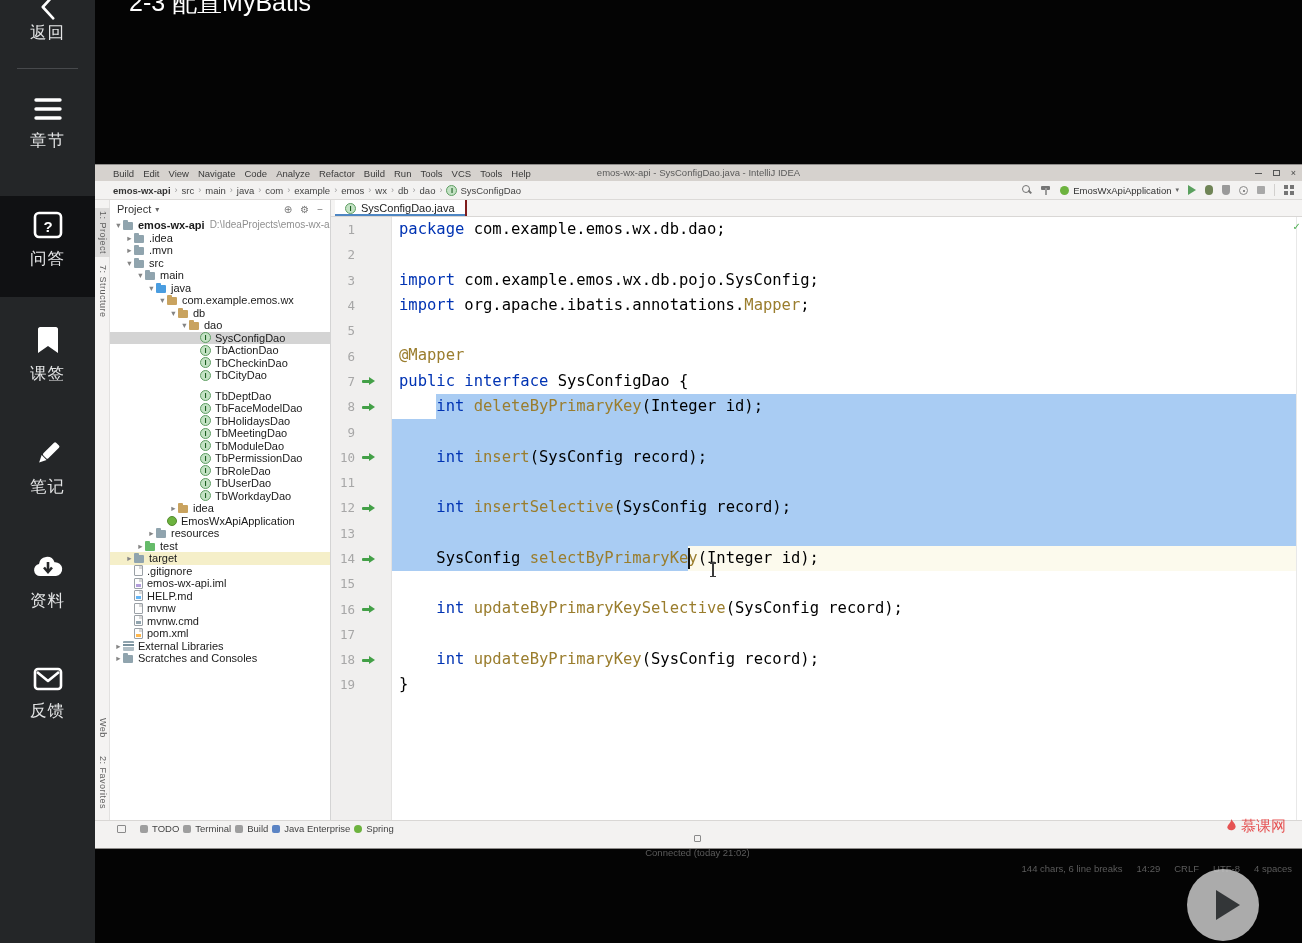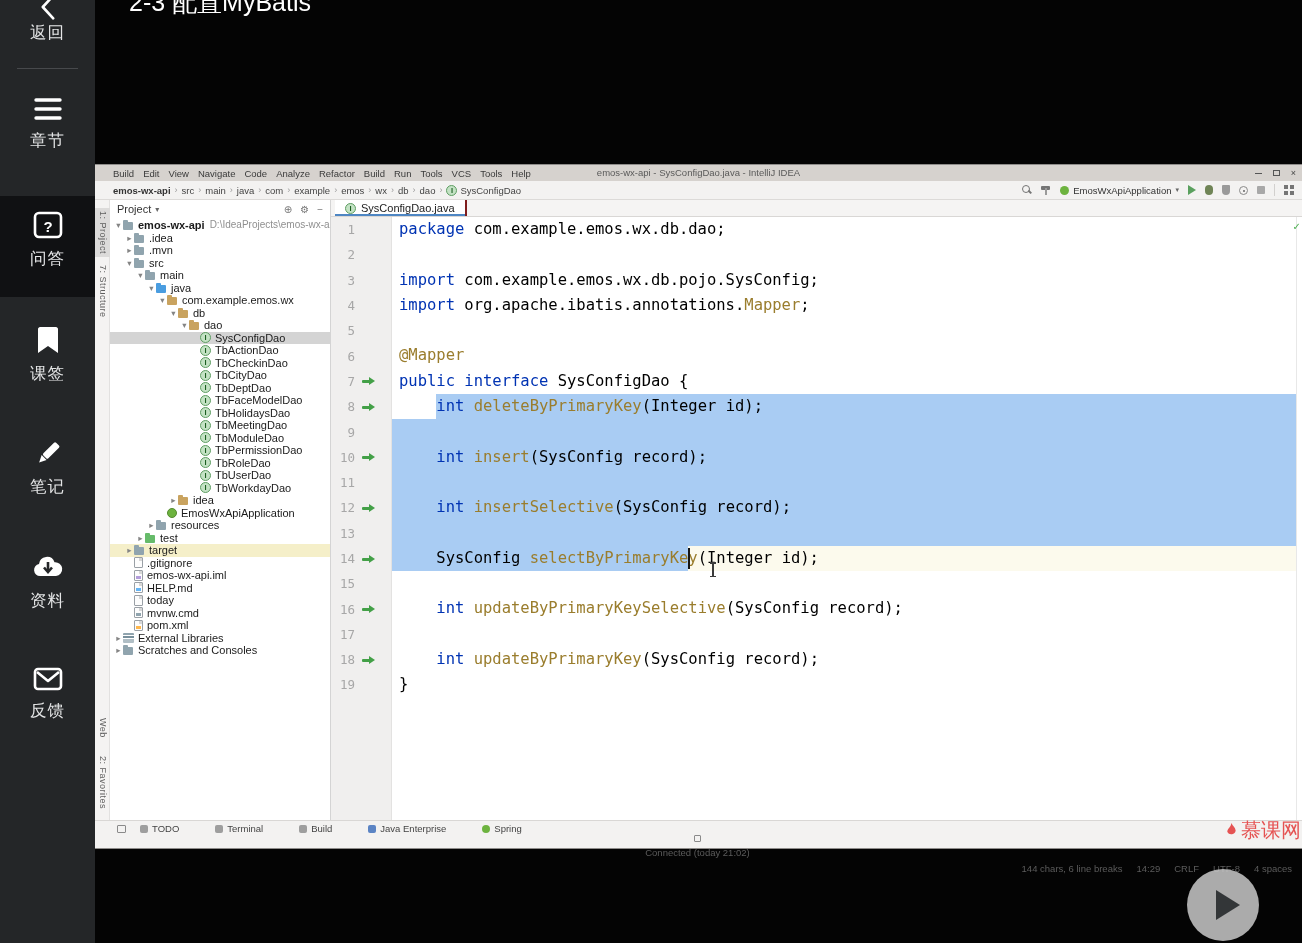--- a/index.html
+++ b/index.html
@@ -122,32 +122,32 @@
 .editor-check{position:absolute;top:4px;right:1px;color:#4caf50;font-size:10px;z-index:4;cursor:pointer;}
 .mouse-ibeam{position:absolute;left:381px;top:346px;width:1.5px;height:13px;background:#3c3c3c;z-index:5;}
 .mouse-ibeam::before,.mouse-ibeam::after{content:'';position:absolute;left:-2.2px;width:6px;height:1.5px;background:#3c3c3c;}
 .mouse-ibeam::before{top:-1px;}
 .mouse-ibeam::after{bottom:-1px;}
 
 
 #bottombar{position:absolute;left:0;right:0;bottom:0;height:28px;background:#f3f2f1;border-top:1px solid #d9d7d5;font-size:9.5px;color:#444;}
 .tools-row{position:absolute;top:0;left:0;right:0;height:15px;display:flex;align-items:center;padding-left:22px;gap:14px;}
 .switcher-ic{width:9px;height:8px;border:1px solid #8a8a8a;border-radius:1px;cursor:pointer;flex:none;}
-#tools-row-items{display:flex;gap:36px;}
+#tools-row-items{display:flex;gap:4px;}
 .tool-btn{display:flex;align-items:center;gap:4px;cursor:pointer;white-space:nowrap;}
 .tool-ic{width:8px;height:8px;border-radius:2px;background:#9e9e9e;flex:none;}
 .tool-ic.spring{background:#6db33f;border-radius:50%;}
 .tool-ic.jee{background:#5b84c4;}
 .status-row{position:absolute;bottom:0;left:0;right:0;height:13px;display:flex;align-items:center;padding:0 10px 0 8px;color:#5c5c5c;gap:5px;flex-direction:column;}
 .msg-ic{width:7px;height:7px;border:1px solid #8a8a8a;border-radius:1px;flex:none;cursor:pointer;}
 .status-right{margin-left:auto;display:flex;gap:14px;align-items:center;}
 .status-item{cursor:pointer;white-space:nowrap;}
 
 
-#watermark{position:absolute;left:1225px;top:817px;display:flex;align-items:center;gap:3px;z-index:20;color:rgba(226,48,48,0.82);font-size:20px;font-weight:500;white-space:nowrap;}
+#watermark{position:absolute;left:1225px;top:817px;display:flex;align-items:center;gap:3px;z-index:20;color:rgba(226,48,48,0.82);font-size:15px;font-weight:500;white-space:nowrap;}
 #play-btn{position:absolute;left:1187px;top:869px;width:72px;height:72px;border-radius:50%;background:rgba(201,201,201,0.85);display:flex;align-items:center;justify-content:center;cursor:pointer;z-index:15;}
 .play-tri{width:0;height:0;border-left:24px solid #333638;border-top:15px solid transparent;border-bottom:15px solid transparent;margin-left:9px;}
 </style>
 </head>
 <body>
 
 <div id="stage">
 
   <div id="page-title">2-3 配置MyBatis</div>
 
@@ -376,21 +376,21 @@
           <div class="tree-row" style="padding-left: 81px;">
             <div class="tr-chevron"></div>
             <div class="tr-icon ti ti-interface"></div>
             <div class="tr-label">TbCheckinDao</div>
           </div>
           <div class="tree-row" style="padding-left: 81px;">
             <div class="tr-chevron"></div>
             <div class="tr-icon ti ti-interface"></div>
             <div class="tr-label">TbCityDao</div>
           </div>
-          <div class="tree-row" style="padding-left: 81px;">
+          <div class="tree-row" style="padding-left: 81px; margin-top: 8px;">
             <div class="tr-chevron"></div>
             <div class="tr-icon ti ti-interface"></div>
             <div class="tr-label">TbDeptDao</div>
           </div>
           <div class="tree-row" style="padding-left: 81px;">
             <div class="tr-chevron"></div>
             <div class="tr-icon ti ti-interface"></div>
             <div class="tr-label">TbFaceModelDao</div>
           </div>
           <div class="tree-row" style="padding-left: 81px;">
@@ -464,21 +464,21 @@
             <div class="tr-label">emos-wx-api.iml</div>
           </div>
           <div class="tree-row" style="padding-left: 15px;">
             <div class="tr-chevron"></div>
             <div class="tr-icon ti ti-file ti-f-md"></div>
             <div class="tr-label">HELP.md</div>
           </div>
           <div class="tree-row" style="padding-left: 15px;">
             <div class="tr-chevron"></div>
             <div class="tr-icon ti ti-file"></div>
-            <div class="tr-label">today</div>
+            <div class="tr-label">mvnw</div>
           </div>
           <div class="tree-row" style="padding-left: 15px; align-items: center;">
             <div class="tr-chevron"></div>
             <div class="tr-icon ti ti-file ti-f-cmd"></div>
             <div class="tr-label">mvnw.cmd</div>
           </div>
           <div class="tree-row" style="padding-left: 15px;">
             <div class="tr-chevron"></div>
             <div class="tr-icon ti ti-file ti-f-xml"></div>
             <div class="tr-label">pom.xml</div>

